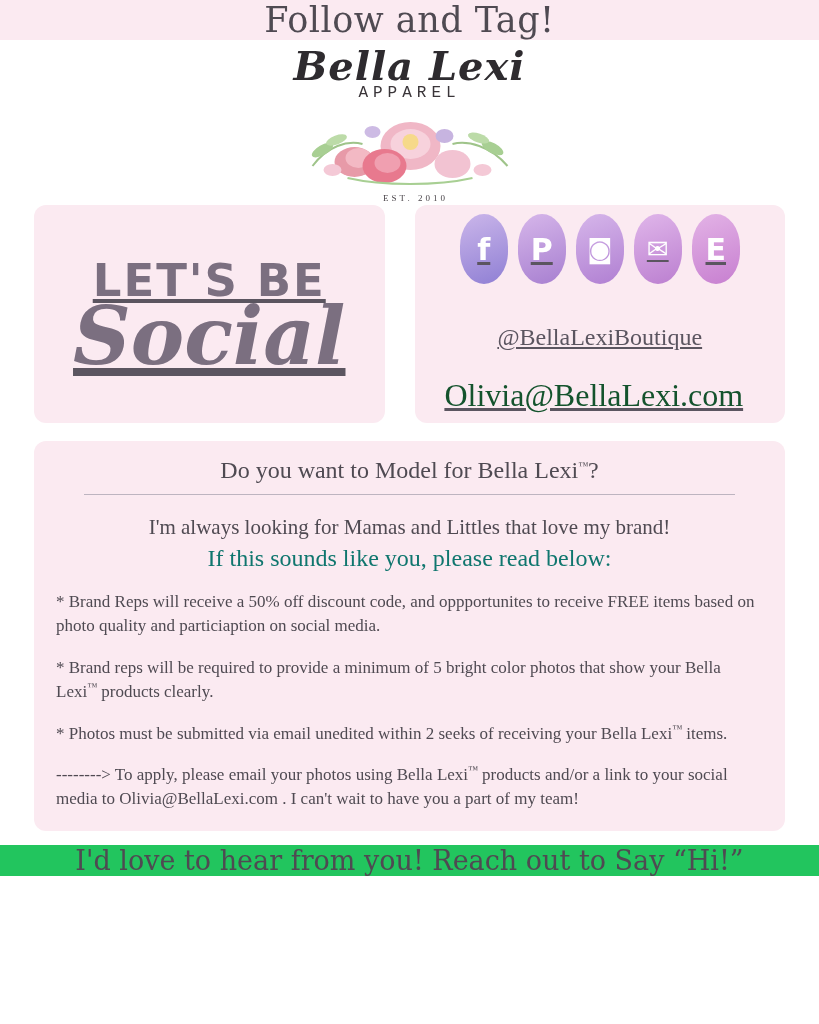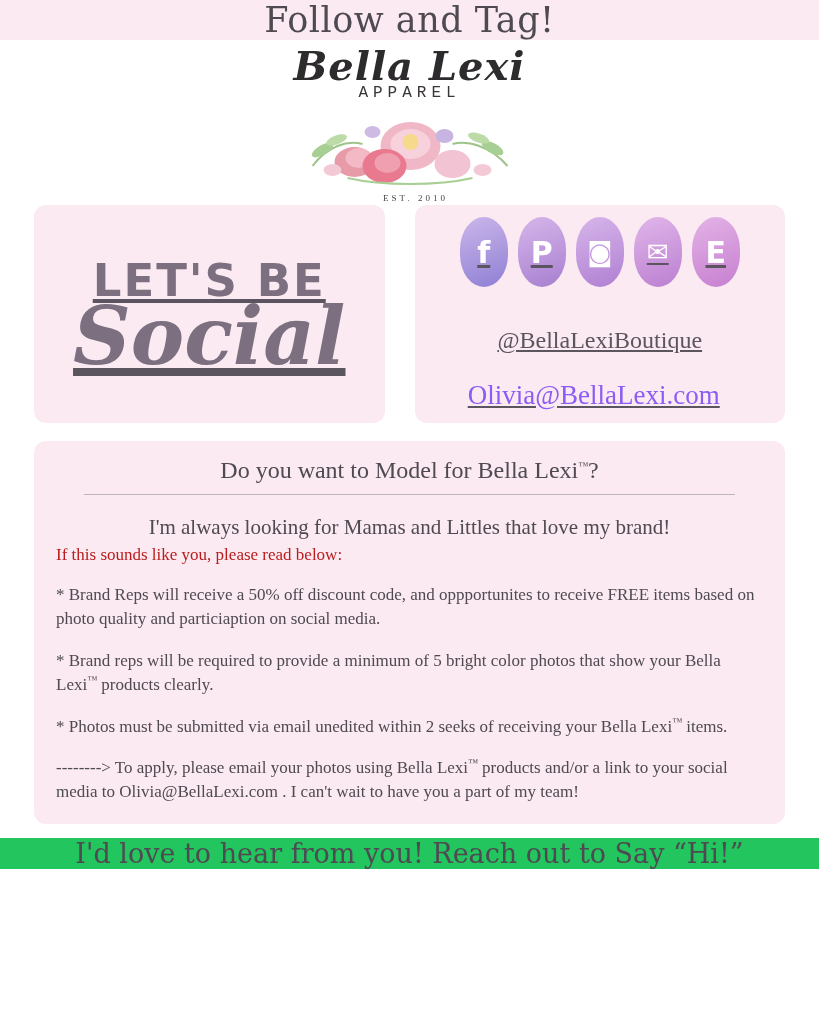--- a/index.html
+++ b/index.html
@@ -155,22 +155,22 @@
     font-size: 30px;
   }
   .handle {
     font-family: "Liberation Serif", serif;
     font-size: 24px;
     color: #5b5560;
     margin: 16px 0;
   }
   .email-line {
     font-family: "Liberation Serif", serif;
-    font-size: 27px;
-    color: #8b5cf6;
+    font-size: 32px;
+    color: #14532d;
     margin: 10px 12px 0 0;
   }
 
   
   .body-card {
     background: #fbeaf1;
     border-radius: 12px;
     margin: 18px 34px 0 34px;
     padding: 16px 22px 20px 22px;
     box-sizing: border-box;
@@ -191,22 +191,23 @@
     width: 92%;
   }
   .lead {
     text-align: center;
     font-size: 21px;
     color: #4f4a52;
     margin-top: 10px;
     line-height: 1.35;
   }
   .lead2 {
-    font-size: 17px;
-    color: #b91c1c;
+    text-align: center;
+    font-size: 24px;
+    color: #0f766e;
     margin-top: 4px;
   }
   .para {
     font-size: 17px;
     color: #4f4a52;
     margin-top: 18px;
     line-height: 1.4;
   }
   sup.tm {
     font-size: 10px;

